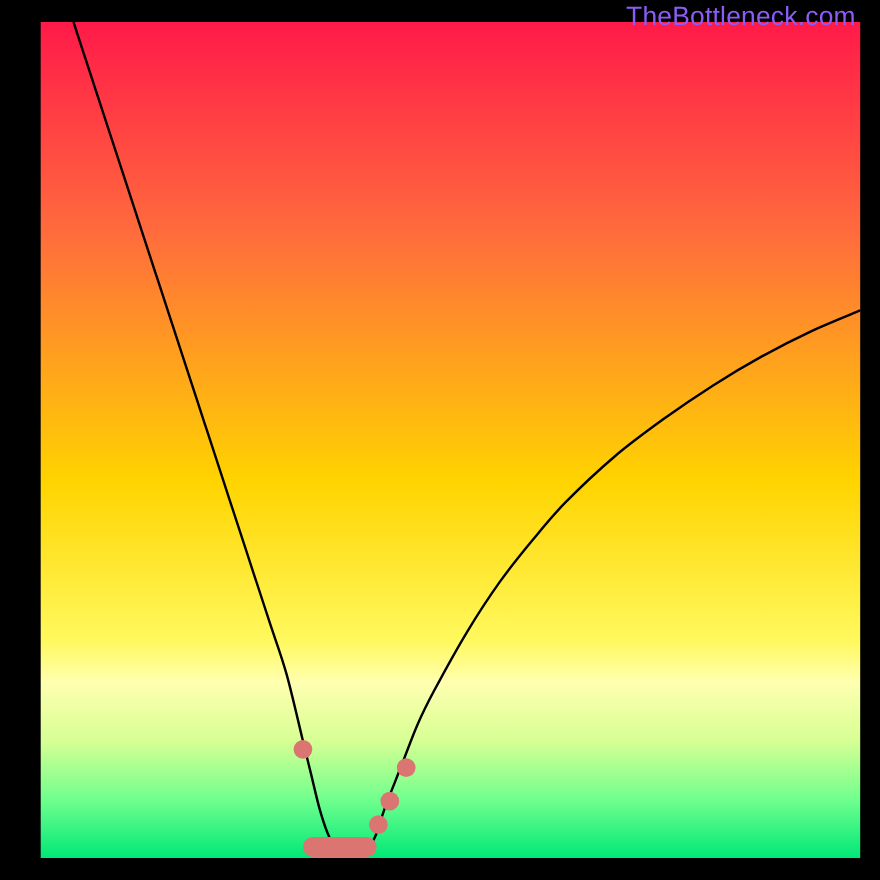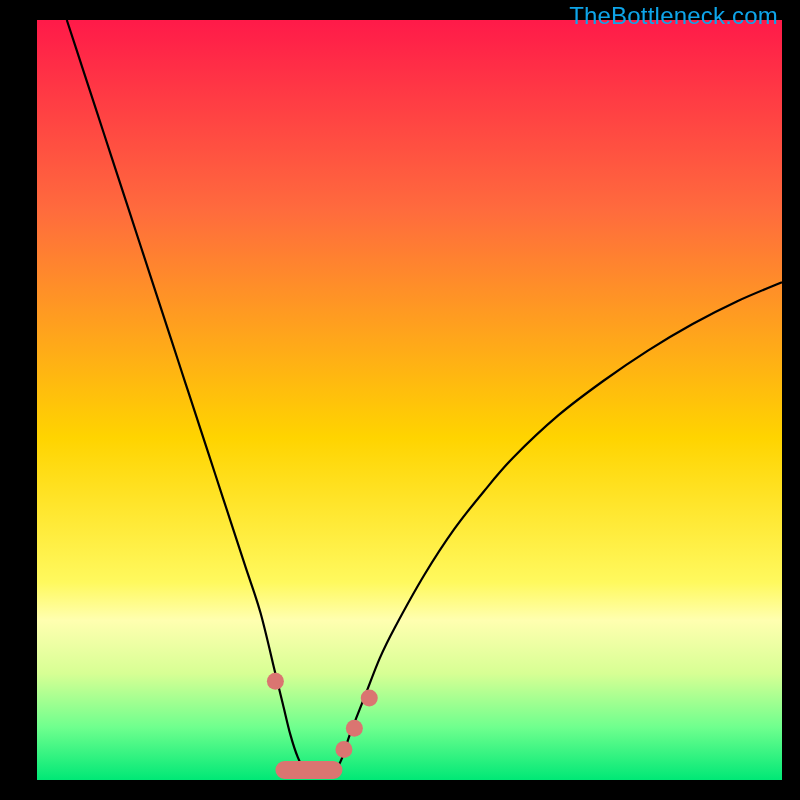--- a/index.html
+++ b/index.html
@@ -26,21 +26,21 @@
     height: 760px;
     
   }
   .watermark {
     position: absolute;
     top: 2px;
     right: 22px;
     font-family: Arial, Helvetica, sans-serif;
     font-size: 24px;
     font-weight: 400;
-    color: #0ea5e9;
+    color: #8b5cf6;
     letter-spacing: 0.2px;
   }
   svg.overlay {
     position: absolute;
     left: 37px;
     top: 20px;
     width: 745px;
     height: 760px;
     overflow: visible;
   }

